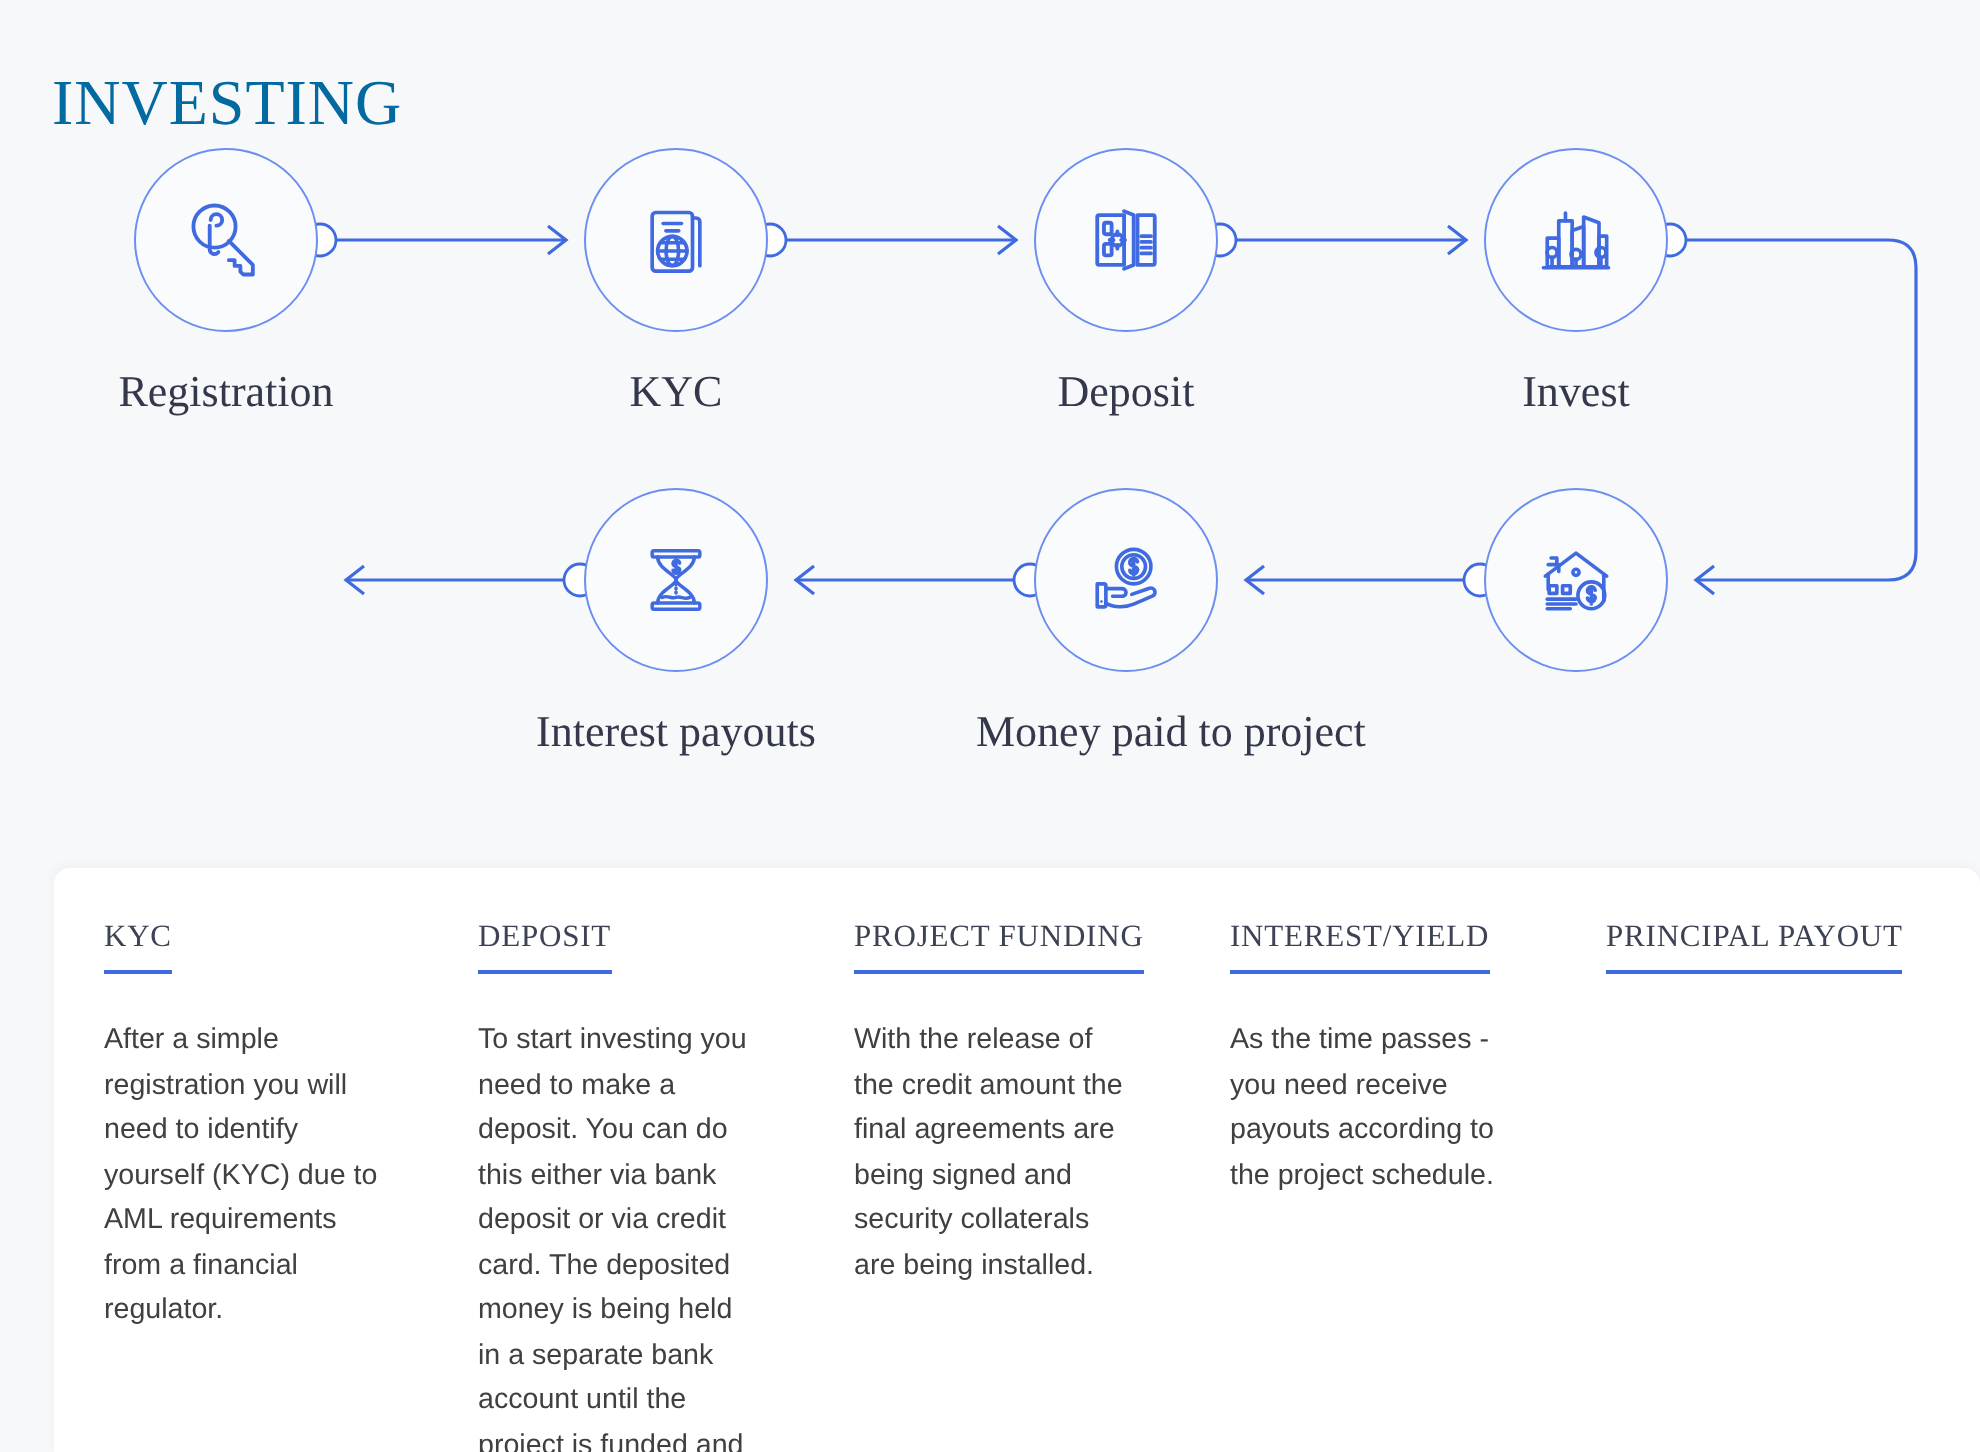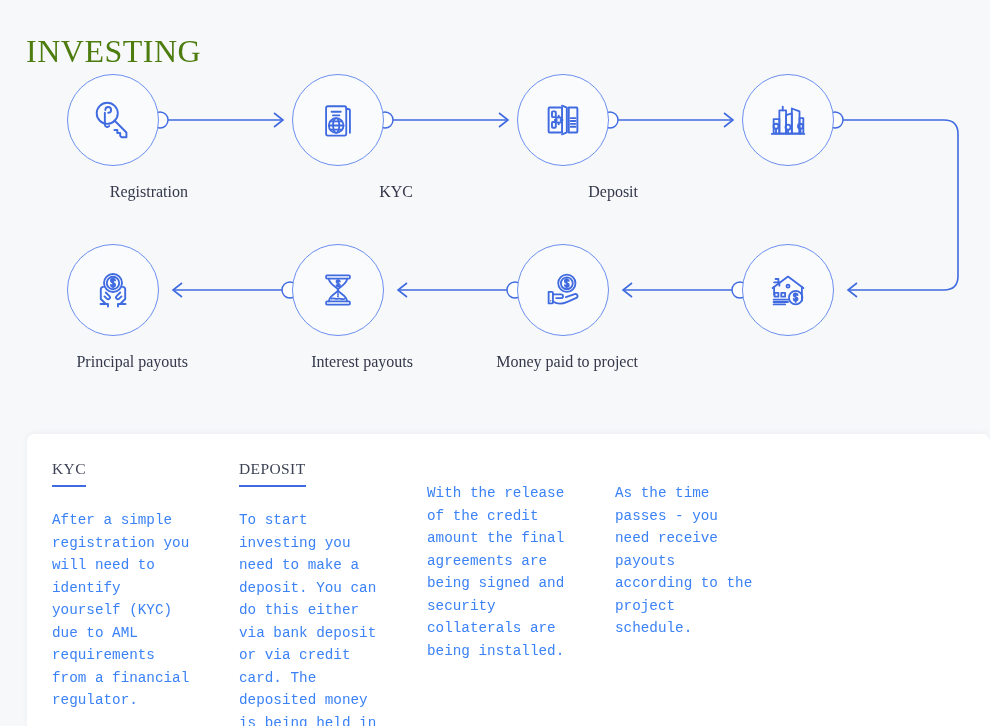--- a/index.html
+++ b/index.html
@@ -15,21 +15,21 @@
     overflow: hidden;
     position: relative;
   }
   #page-title {
     position: absolute;
     left: 26px;
     top: 10px;
     font-family: "Liberation Serif", serif;
     font-size: 32px;
     letter-spacing: 0.5px;
-    color: #4d7c0f;
+    color: #0369a1;
     font-weight: 400;
     line-height: 40px;
   }
 
   
   #flow-diagram {
     position: absolute;
     left: 0;
     top: 0;
     width: 990px;
@@ -58,24 +58,23 @@
     display: flex;
     align-items: center;
     justify-content: center;
   }
   .node-circle svg {
     display: block;
   }
   .node-label {
     margin-top: 17px;
     font-family: "Liberation Serif", serif;
-    font-size: 16px;
+    font-size: 22px;
     color: #33384a;
     white-space: nowrap;
-    text-align: right;
   }
 
   
   #info-panel {
     position: absolute;
     left: 27px;
     top: 434px;
     width: 963px;
     height: 292px;
     background: #ffffff;
@@ -97,24 +96,24 @@
     font-size: 15.5px;
     color: #3d4354;
     letter-spacing: 0.4px;
     padding-bottom: 7px;
     display: inline-block;
     border-bottom: 2px solid #3f6ae0;
     white-space: nowrap;
   }
   .card-body {
     margin-top: 22px;
-    font-family: Liberation Mono, monospace;
+    font-family: Liberation Sans, sans-serif;
     font-size: 14.3px;
     line-height: 22.5px;
-    color: #3b82f6;
+    color: #404040;
   }
 </style>
 </head>
 <body>
 
 <h1 id="page-title">INVESTING</h1>
 
 <div id="flow-diagram">
 
   <svg id="flow-connectors" viewBox="0 0 990 430" xmlns="http://www.w3.org/2000/svg">
@@ -219,39 +218,23 @@
               <line x1="11.5" y1="33" x2="11.5" y2="38"></line>
             <circle cx="24" cy="31.5" r="2.6"></circle>
               <line x1="24" y1="34" x2="24" y2="38"></line>
             <circle cx="37" cy="30.5" r="2.6"></circle>
               <line x1="37" y1="33" x2="37" y2="38"></line>
           </g>
           <line x1="7" y1="38.5" x2="41" y2="38.5"></line>
         </svg>
       </span>
     </div>
-  </div>
-
-  <div class="flow-node" style="left:38px; top:244px;">
-    <div class="node-circle">
-      <span>
-        <svg width="48" height="48" viewBox="0 0 48 48" fill="none" stroke="#3f6ae0" stroke-width="1.9" stroke-linecap="round" stroke-linejoin="round">
-          <circle cx="24" cy="17" r="9"></circle>
-          <circle cx="24" cy="17" r="6.2"></circle>
-          <path d="M24 12.5 v9 M26 14.5 a2 2 0 0 0-4 0.6 c0 2 4 1.4 4 3.4 a2 2 0 0 1-4 0.4"></path>
-          <path d="M14 21 a2.2 2.2 0 0 0-2.2 2.2 V33 l4.5 4.5"></path>
-          <path d="M16.8 26.5 l3.6 3.6 a1.8 1.8 0 0 1-2.6 2.6 l-2.3-2.3"></path>
-          <path d="M34 21 a2.2 2.2 0 0 1 2.2 2.2 V33 l-4.5 4.5"></path>
-          <path d="M31.2 26.5 l-3.6 3.6 a1.8 1.8 0 0 0 2.6 2.6 l2.3-2.3"></path>
-          <path d="M11.5 38 h7.5 v2.5 M36.5 38 h-7.5 v2.5"></path>
-        </svg>
-      </span>
-    </div>
-    <div class="node-label">Principal payouts</div>
-  </div>
+    <div class="node-label">Invest</div>
+  </div>
+
 
   <div class="flow-node" style="left:263px; top:244px;">
     <div class="node-circle">
       <span>
         <svg width="44" height="44" viewBox="0 0 48 48" fill="none" stroke="#3f6ae0" stroke-width="1.9" stroke-linecap="round" stroke-linejoin="round">
           <rect x="11" y="8" width="26" height="3.5" rx="1"></rect>
           <rect x="11" y="36.5" width="26" height="3.5" rx="1"></rect>
           <path d="M14 11.5 c0 6.5 10 9.5 10 12.5 c0 -3 10 -6 10 -12.5"></path>
           <path d="M14 36.5 c0 -6.5 10 -9.5 10 -12.5 c0 3 10 6 10 12.5"></path>
           <path d="M24 13 v7 M26 14.8 a1.8 1.8 0 0 0-3.6 0.5 c0 1.8 3.6 1.3 3.6 3.1 a1.8 1.8 0 0 1-3.6 0.3"></path>
@@ -308,23 +291,26 @@
     <div class="card-title">KYC</div>
     <div class="card-body">After a simple registration you will need to identify yourself (KYC) due to AML requirements from a financial regulator.</div>
   </div>
 
   <div class="info-card">
     <div class="card-title">DEPOSIT</div>
     <div class="card-body">To start investing you need to make a deposit. You can do this either via bank deposit or via credit card. The deposited money is being held in a separate bank account until the project is funded and then are being released to the project.</div>
   </div>
 
   <div class="info-card">
+    <div class="card-title">PROJECT FUNDING</div>
     <div class="card-body">With the release of the credit amount the final agreements are being signed and security collaterals are being installed.</div>
   </div>
 
   <div class="info-card">
+    <div class="card-title">INTEREST/YIELD</div>
     <div class="card-body">As the time passes - you need receive payouts according to the project schedule.</div>
   </div>
 
   <div class="info-card">
+    <div class="card-title">PRINCIPAL PAYOUT</div>
   </div>
 
 </div>
 
 </body></html>

